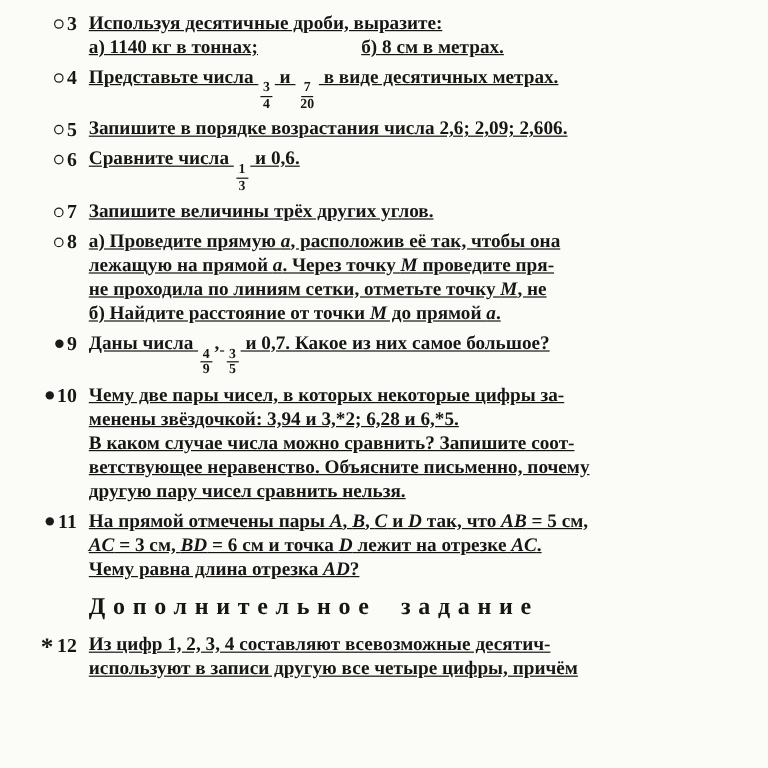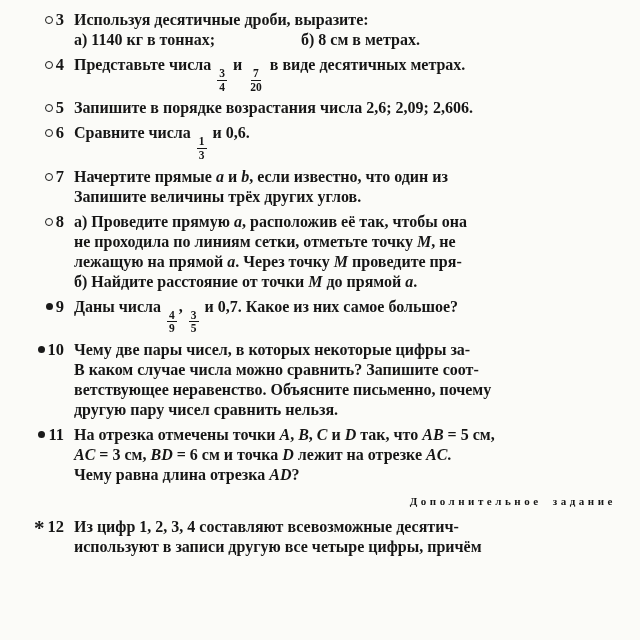--- a/index.html
+++ b/index.html
@@ -51,41 +51,40 @@
   .marker-star{
     font-size:21px;
     line-height:22px;
     display:inline-block;
   }
   .textcol{
     flex:1 1 auto;
     font-size:16px;
     line-height:20px;
   }
-  .pline{white-space:nowrap;}
+  .pline{white-space:nowrap;text-decoration:underline;}
   .var{font-style:italic;}
   .gap{display:inline-block;width:86px;}
   .frac{
     display:inline-flex;
     flex-direction:column;
     align-items:center;
     vertical-align:-7px;
     font-size:11.5px;
     line-height:1.1;
     margin:0 2px;
     font-weight:bold;
   }
   .frac .num{border-bottom:1.2px solid #161616;padding:0 2px;}
   .frac .den{padding:0 2px;}
   .section-heading{
     margin:10px 0 10px 50px;
-    font-size:11px;
+    font-size:20px;
     letter-spacing:0.32em;
     word-spacing:0.45em;
-    text-align:right;
   }
 </style>
 </head>
 <body>
 
 <div class="page">
   <div>
       <div class="problem">
         <span class="numcell">
           <span class="marker-circle"></span>
@@ -131,33 +130,32 @@
               <span class="den">3</span>
             </span><span> и 0,6.</span></div>
         </div>
       </div>
       <div class="problem">
         <span class="numcell">
           <span class="marker-circle"></span>
           <span class="pnum">7</span>
         </span>
         <div class="textcol">
-          <div class="pline"><span>Начертите прямые </span><span class="var">a</span><span> и </span><span class="var">b</span><span>, если известно, что один из</span></div>
           <div class="pline"><span>Запишите величины трёх других углов.</span></div>
         </div>
       </div>
       <div class="problem">
         <span class="numcell">
           <span class="marker-circle"></span>
           <span class="pnum">8</span>
         </span>
         <div class="textcol">
           <div class="pline"><span>а) Проведите прямую </span><span class="var">a</span><span>, расположив её так, чтобы она</span></div>
+          <div class="pline"><span>лежащую на прямой </span><span class="var">a</span><span>. Через точку </span><span class="var">M</span><span> проведите пря-</span></div>
           <div class="pline"><span>не проходила по линиям сетки, отметьте точку </span><span class="var">M</span><span>, не</span></div>
-          <div class="pline"><span>лежащую на прямой </span><span class="var">a</span><span>. Через точку </span><span class="var">M</span><span> проведите пря-</span></div>
           <div class="pline"><span>б) Найдите расстояние от точки </span><span class="var">M</span><span> до прямой </span><span class="var">a</span><span>.</span></div>
         </div>
       </div>
       <div class="problem">
         <span class="numcell">
           <span class="marker-dot"></span>
           <span class="pnum">9</span>
         </span>
         <div class="textcol">
           <div class="pline"><span>Даны числа </span><span class="frac">
@@ -169,32 +167,33 @@
             </span><span> и 0,7. Какое из них самое большое?</span></div>
         </div>
       </div>
       <div class="problem">
         <span class="numcell">
           <span class="marker-dot"></span>
           <span class="pnum">10</span>
         </span>
         <div class="textcol">
           <div class="pline"><span>Чему две пары чисел, в которых некоторые цифры за-</span></div>
+          <div class="pline"><span>менены звёздочкой: 3,94 и 3,*2; 6,28 и 6,*5.</span></div>
           <div class="pline"><span>В каком случае числа можно сравнить? Запишите соот-</span></div>
           <div class="pline"><span>ветствующее неравенство. Объясните письменно, почему</span></div>
           <div class="pline"><span>другую пару чисел сравнить нельзя.</span></div>
         </div>
       </div>
       <div class="problem">
         <span class="numcell">
           <span class="marker-dot"></span>
           <span class="pnum">11</span>
         </span>
         <div class="textcol">
-          <div class="pline"><span>На отрезка отмечены точки </span><span class="var">A</span><span>, </span><span class="var">B</span><span>, </span><span class="var">C</span><span> и </span><span class="var">D</span><span> так, что </span><span class="var">AB</span><span> = 5 см,</span></div>
+          <div class="pline"><span>На прямой отмечены пары </span><span class="var">A</span><span>, </span><span class="var">B</span><span>, </span><span class="var">C</span><span> и </span><span class="var">D</span><span> так, что </span><span class="var">AB</span><span> = 5 см,</span></div>
           <div class="pline"><span class="var">AC</span><span> = 3 см, </span><span class="var">BD</span><span> = 6 см и точка </span><span class="var">D</span><span> лежит на отрезке </span><span class="var">AC</span><span>.</span></div>
           <div class="pline"><span>Чему равна длина отрезка </span><span class="var">AD</span><span>?</span></div>
         </div>
       </div>
       <div class="section-heading">Дополнительное задание</div>
       <div class="problem">
         <span class="numcell">
           <span class="marker-star">*</span>
           <span class="pnum">12</span>
         </span>

